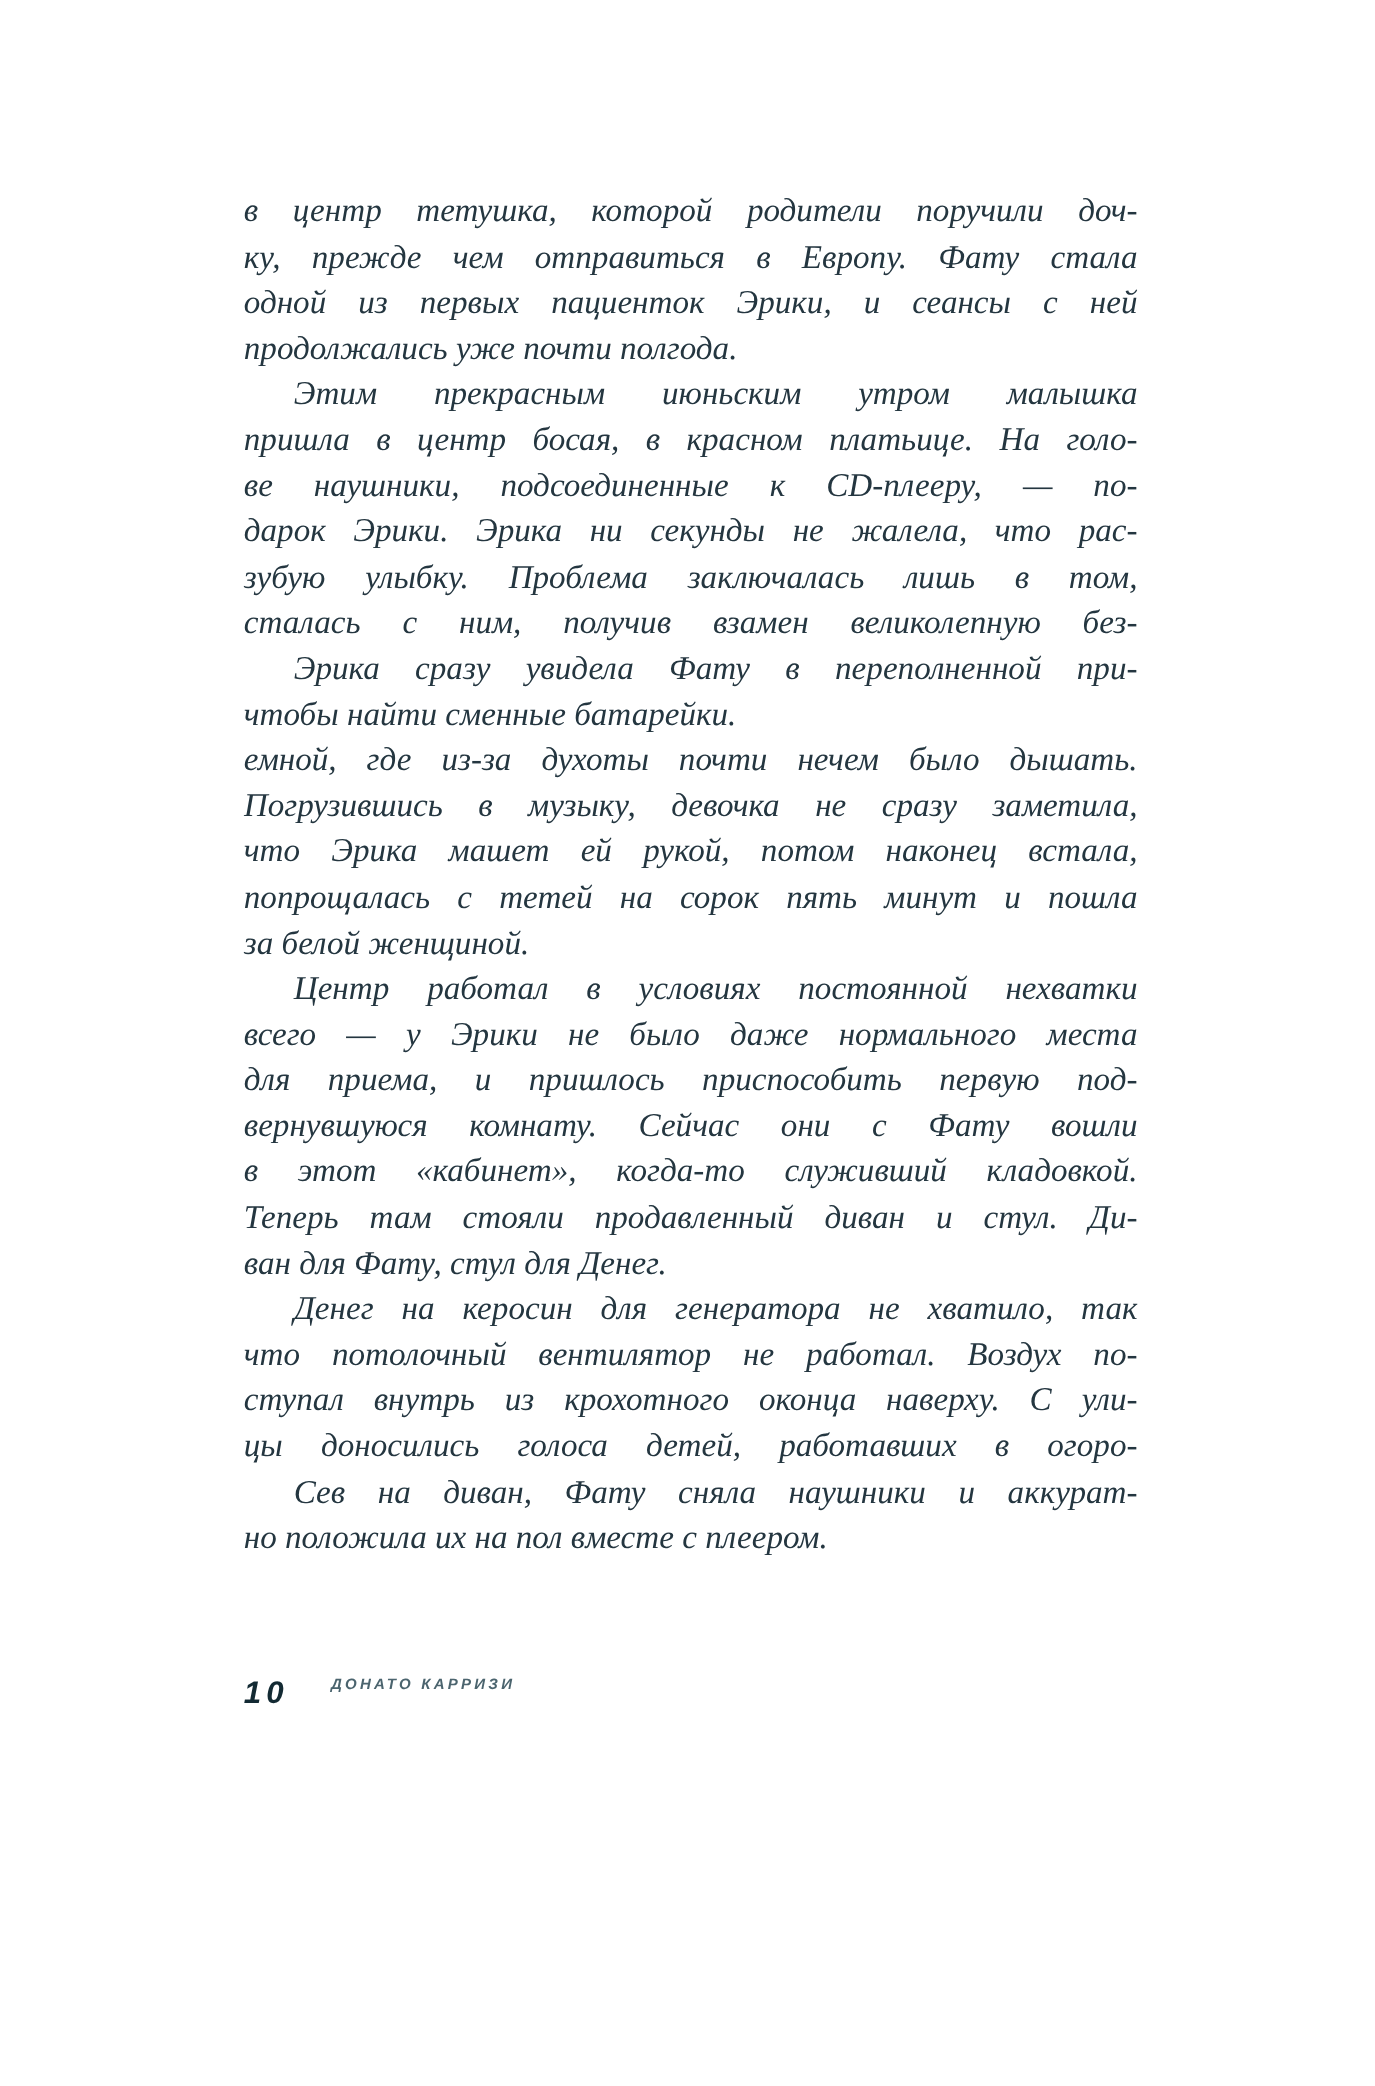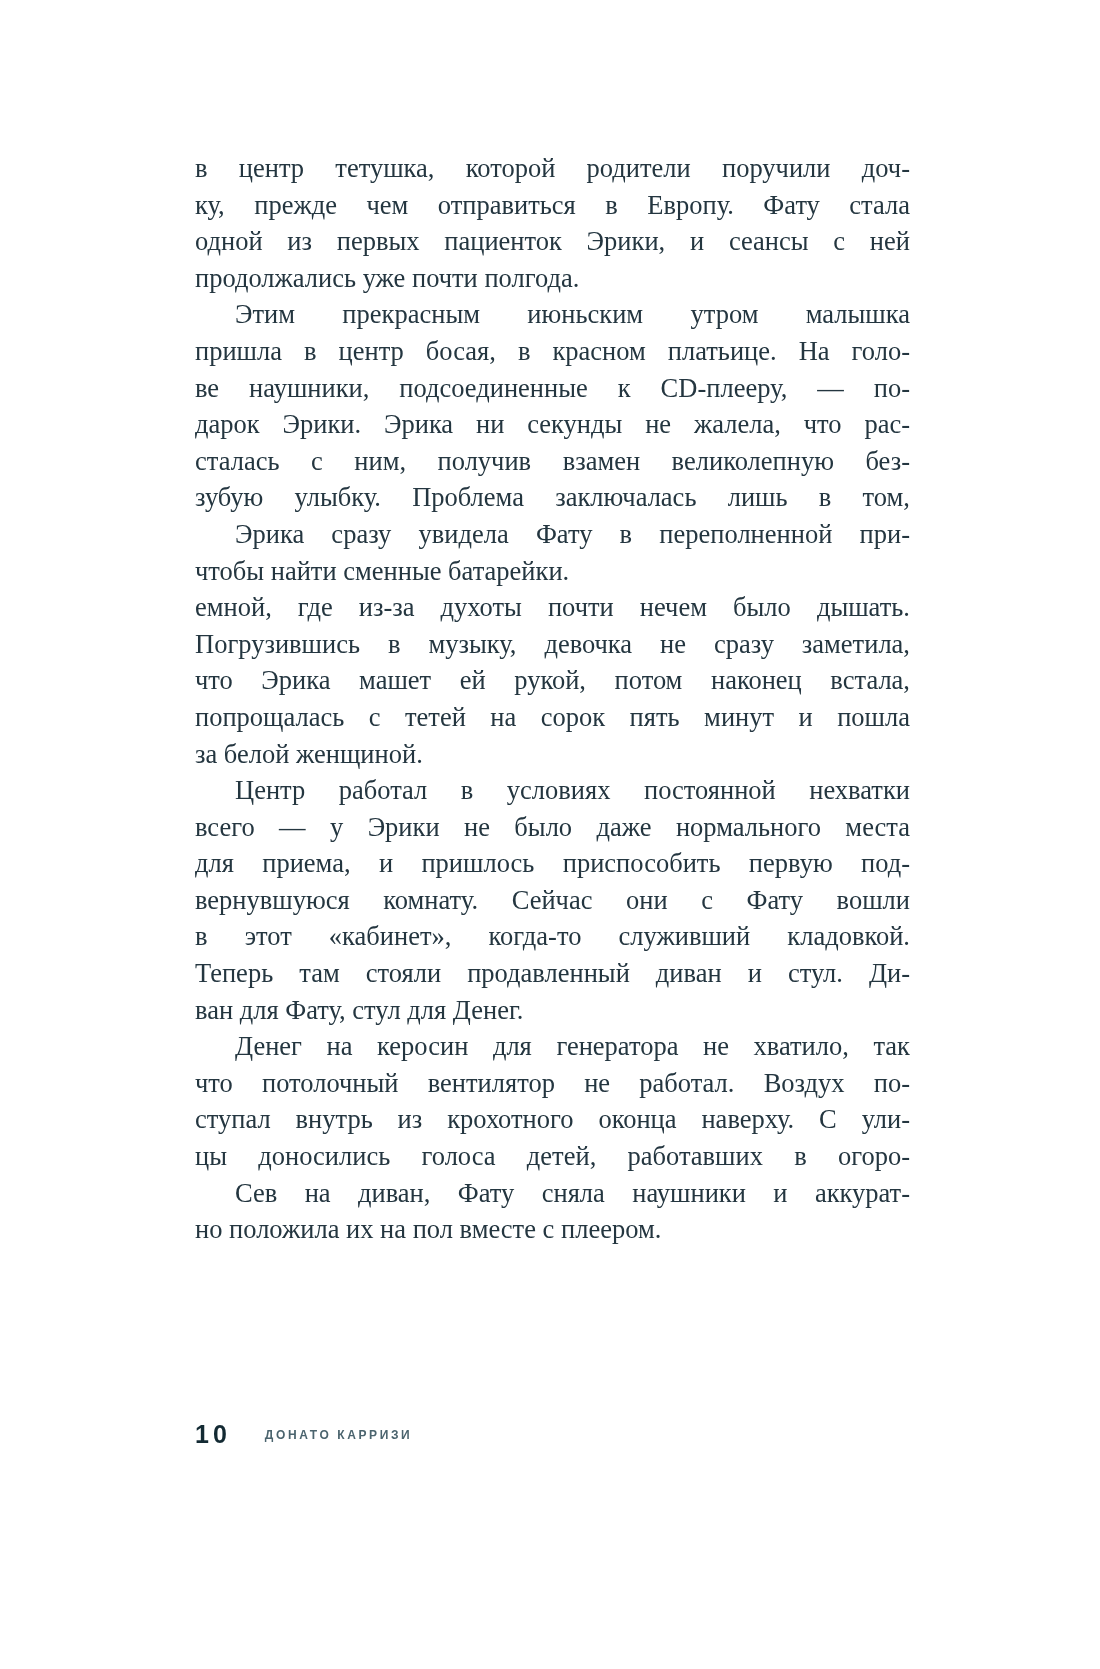--- a/index.html
+++ b/index.html
@@ -1,21 +1,21 @@
 <!DOCTYPE html>
 <html lang="ru" style="--background: #ffffff; --text: #243640; --page-number: #132a33; --footer-author: #4b646e;"><head>
 <meta charset="utf-8">
 <style>
   :root {
     --background: #ffffff;
     --text: #243640;
     --page-number: #132a33;
     --footer-author: #4b646e;
   }
-  * { margin: 0; padding: 0; box-sizing: border-box; }
+  * { margin: 0; padding: 0; box-sizing: border-box; font-style: italic; }
   html, body {
     width: 1100px;
     height: 1669px;
     background: var(--background);
     font-family: "Liberation Serif", "DejaVu Serif", serif;
     overflow: hidden;
   }
   .page {
     position: relative;
     width: 1100px;
@@ -41,23 +41,23 @@
   }
   .line.end {
     text-align-last: left;
   }
   .line.indent {
     text-indent: 40px;
   }
   .footer {
     position: absolute;
     left: 195px;
-    top: 1420px;
+    top: 1340px;
     display: flex;
-    align-items: center;
+    align-items: flex-start;
     gap: 34px;
     font-family: "Liberation Sans", "DejaVu Sans", sans-serif;
   }
   .page-number {
     font-size: 25px;
     font-weight: 700;
     letter-spacing: 4px;
     color: var(--page-number);
   }
   .running-author {
@@ -76,22 +76,22 @@
   <div class="text-block">
 
   <div class="line">в центр тетушка, которой родители поручили доч-</div>
       <div class="line">ку, прежде чем отправиться в Европу. Фату стала</div>
       <div class="line">одной из первых пациенток Эрики, и сеансы с ней</div>
       <div class="line end">продолжались уже почти полгода.</div>
       <div class="line indent">Этим прекрасным июньским утром малышка</div>
       <div class="line">пришла в центр босая, в красном платьице. На голо-</div>
       <div class="line">ве наушники, подсоединенные к CD-плееру, — по-</div>
       <div class="line">дарок Эрики. Эрика ни секунды не жалела, что рас-</div>
+      <div class="line">зубую улыбку. Проблема заключалась лишь в том,</div>
       <div class="line">сталась с ним, получив взамен великолепную без-</div>
-      <div class="line">зубую улыбку. Проблема заключалась лишь в том,</div>
       <div class="line indent">Эрика сразу увидела Фату в переполненной при-</div>
       <div class="line end">чтобы найти сменные батарейки.</div>
       <div class="line">емной, где из-за духоты почти нечем было дышать.</div>
       <div class="line">Погрузившись в музыку, девочка не сразу заметила,</div>
       <div class="line">что Эрика машет ей рукой, потом наконец встала,</div>
       <div class="line">попрощалась с тетей на сорок пять минут и пошла</div>
       <div class="line end">за белой женщиной.</div>
       <div class="line indent">Центр работал в условиях постоянной нехватки</div>
       <div class="line">всего — у Эрики не было даже нормального места</div>
       <div class="line">для приема, и пришлось приспособить первую под-</div>

